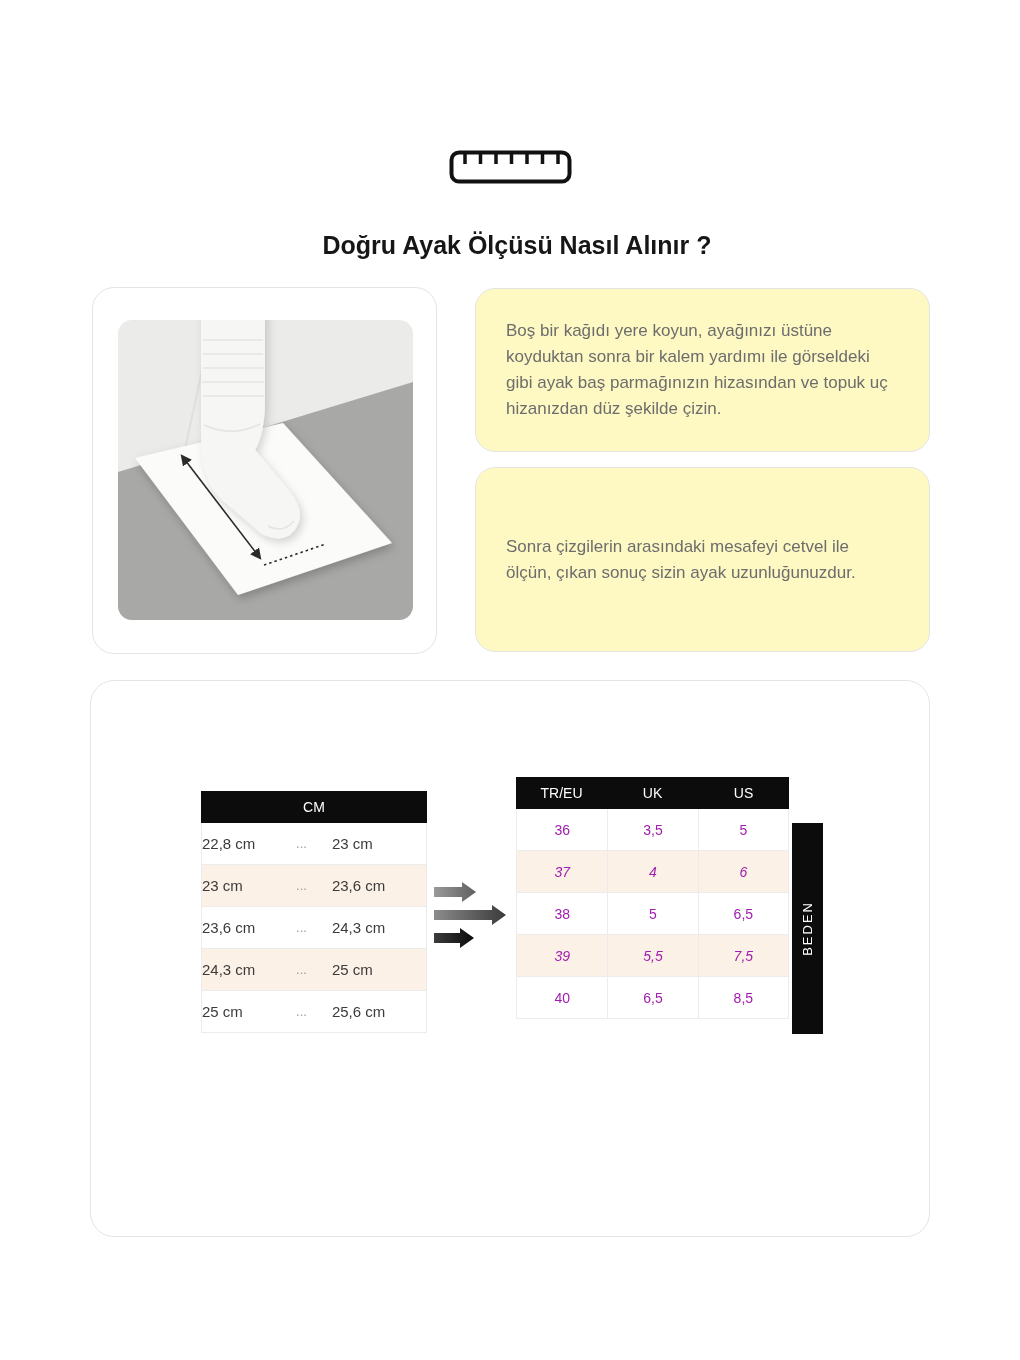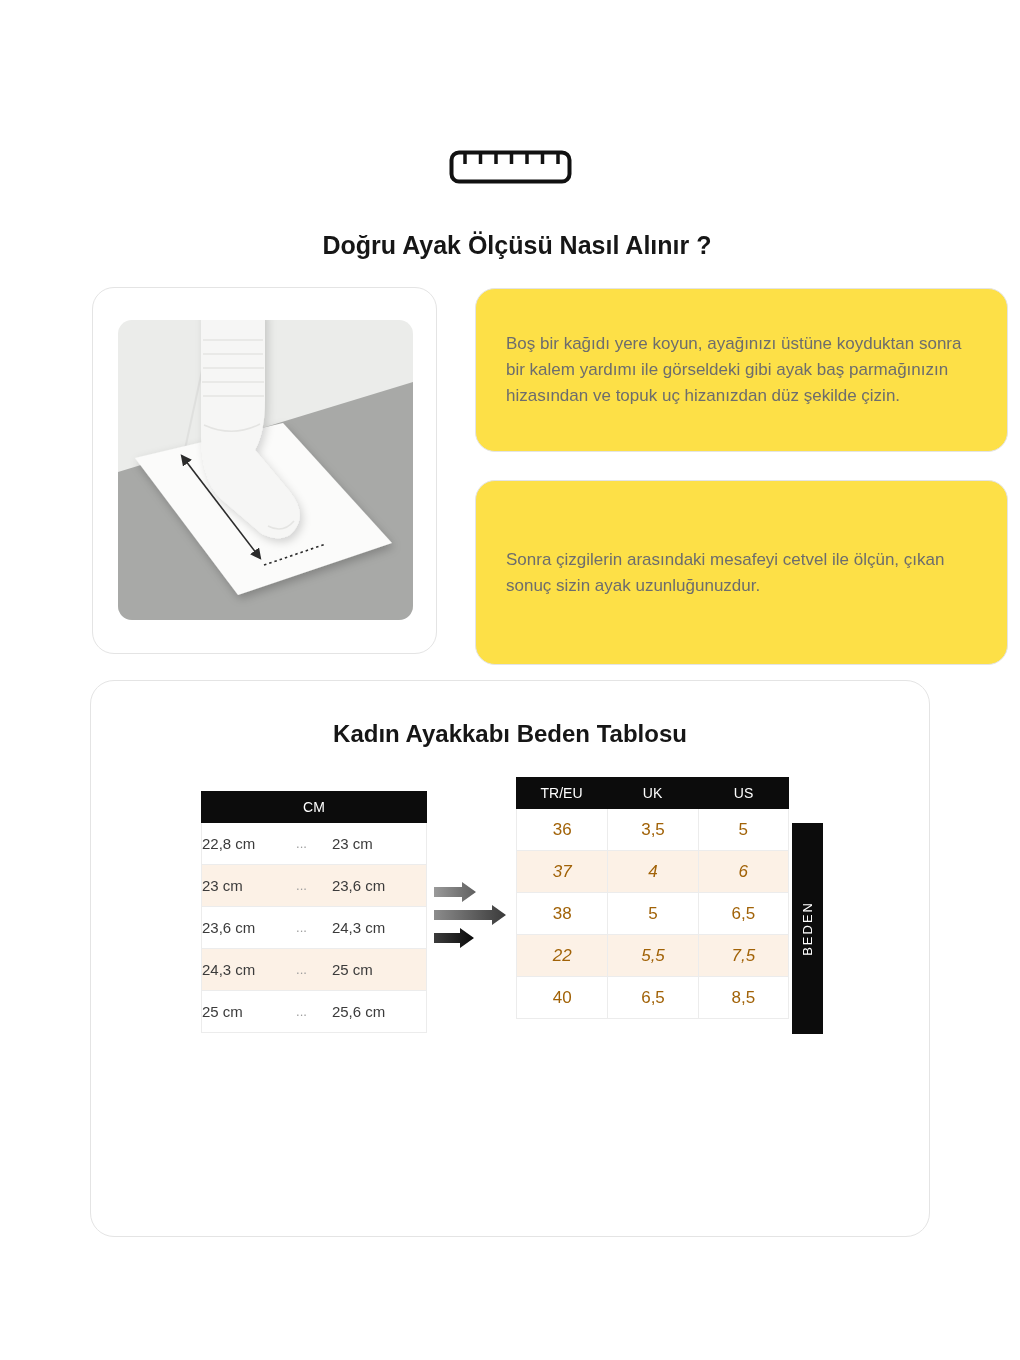--- a/index.html
+++ b/index.html
@@ -11,25 +11,25 @@
   .ruler-wrap { position:absolute; top:150px; left:0; width:100%;
     display:flex; justify-content:center; }
   .page-title { position:absolute; top:222px; left:0; width:100%; margin:7px;
     text-align:center; font-size:25px; line-height:32px; font-weight:700; color:#161616; }
 
   
   .photo-card { position:absolute; left:92px; top:287px; width:345px; height:367px;
     background:#fff; border:1px solid #e4e4e4; border-radius:22px; }
   .photo { position:absolute; left:25px; top:32px; width:295px; height:300px;
     border-radius:14px; overflow:hidden; }
-  .info-box { position:absolute; left:475px; width:533px; background:#fde047;
+  .info-box { position:absolute; left:475px; width:455px; background:#fef9c3;
     border:1px solid #e4e4e4; border-radius:20px; display:flex; align-items:center;
     padding:0 30px; }
   .info-box.first  { top:288px; height:164px; }
-  .info-box.second { top:467px; height:185px;margin-top:13px; }
+  .info-box.second { top:467px; height:185px; }
   .info-box p { margin:0; font-size:17px; line-height:26px; color:#6d6d6d; }
 
   
   .chart-card { position:absolute; left:90px; top:680px; width:840px; height:557px;
     background:#fff; border:1px solid #e4e4e4; border-radius:24px; }
   .chart-title { position:absolute; top:37px; left:0; width:100%; margin:0;
     text-align:center; font-size:24px; line-height:32px; font-weight:700; color:#161616; }
 
   .table-header-bar { height:32px; background:#0c0c0c; color:#ffffff; font-size:14px; }
 
@@ -43,21 +43,21 @@
 
   .arrows-wrap { position:absolute; left:343px; top:196px; width:80px; height:76px; }
 
   .size-table { position:absolute; left:425px; top:96px; width:273px; }
   .size-table .table-header-bar { display:grid; grid-template-columns:1fr 1fr 1fr;
     align-items:center; text-align:center; }
   .size-row { height:42px; display:grid; grid-template-columns:1fr 1fr 1fr;
     background:#fff; border:solid #ececec; border-width:0 1px 1px 1px; }
   .size-row.alt { background:#fcf1e6;font-style:italic; }
   .size-row span { display:flex; align-items:center; justify-content:center;
-    font-size:17px; color:#a16207; border-left:1px solid #ececec; }
+    font-size:14px; color:#a21caf; border-left:1px solid #ececec; }
   .size-row span:first-child { border-left:none; }
 
   .beden-strip { position:absolute; left:701px; top:142px; width:31px; height:211px;
     background:#0c0c0c; display:flex; align-items:center; justify-content:center; }
   .beden-strip span { writing-mode:vertical-rl; transform:rotate(180deg);
     color:#ffffff; font-size:13px; letter-spacing:2px; }
 </style>
 </head>
 <body>
 
@@ -117,21 +117,20 @@
   </div>
 
   <div class="info-box first">
     <p>Boş bir kağıdı yere koyun, ayağınızı üstüne koyduktan sonra bir kalem yardımı ile görseldeki gibi ayak baş parmağınızın hizasından ve topuk uç hizanızdan düz şekilde çizin.</p>
   </div>
   <div class="info-box second">
     <p>Sonra çizgilerin arasındaki mesafeyi cetvel ile ölçün, çıkan sonuç sizin ayak uzunluğunuzdur.</p>
   </div>
 
   <div class="chart-card">
-    <h2 class="chart-title">Kadın Ayakkabı Beden Tablosu</h2>
 
     <div class="cm-table">
       <div class="table-header-bar">CM</div>
       <div class="cm-row">
         <span>22,8 cm</span>
         <span class="dots">...</span>
         <span>23 cm</span>
       </div>
       <div class="cm-row alt">
         <span>23 cm</span>
@@ -192,21 +191,21 @@
         <span>37</span>
         <span>4</span>
         <span>6</span>
       </div>
       <div class="size-row">
         <span>38</span>
         <span>5</span>
         <span>6,5</span>
       </div>
       <div class="size-row alt">
-        <span>22</span>
+        <span>39</span>
         <span>5,5</span>
         <span>7,5</span>
       </div>
       <div class="size-row">
         <span>40</span>
         <span>6,5</span>
         <span>8,5</span>
       </div>
     </div>
 

